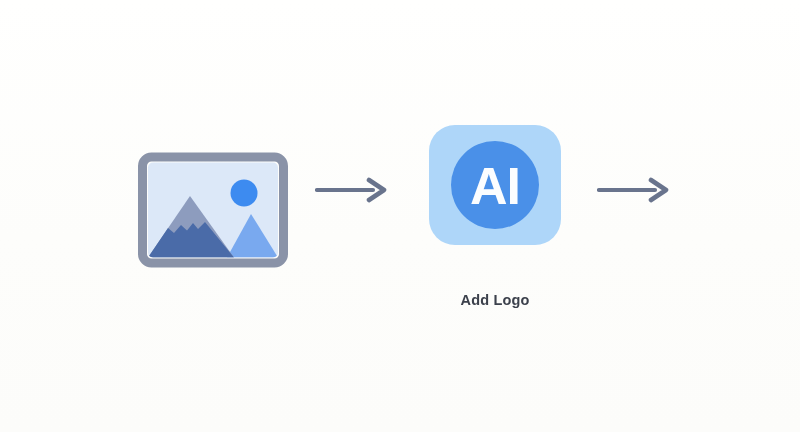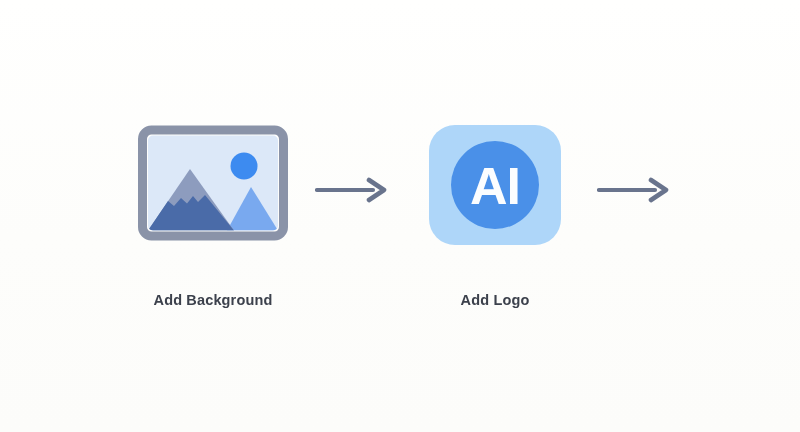--- a/index.html
+++ b/index.html
@@ -108,21 +108,20 @@
             <path d="M92 106.5 L116 63 L143 106.5 Z" fill="#79a9ef"></path>
 
             <path d="M13 106.5 L55 45 L99 106.5 Z" fill="#8d9cbe"></path>
 
             <path d="M13 106.5 L33 77 L39 82 L46 74 L52 79.5 L58 72 L63 78 L70 71 L99 106.5 Z" fill="#4a6ba8"></path>
           </g>
 
           <rect x="7.5" y="6" width="141" height="106" rx="9" ry="9" fill="none" stroke="#8a93a8" stroke-width="9"></rect>
         </svg>
       </div>
-      <div class="step-label">Add Background</div>
     </div>
 
     <div class="connector">
       <svg width="78" height="26" viewBox="0 0 78 26">
         <line x1="2" y1="13" x2="58" y2="13" stroke="#69748d" stroke-width="4.2" stroke-linecap="round"></line>
         <polyline points="54,3 69,13 54,23" fill="none" stroke="#69748d" stroke-width="4.6" stroke-linecap="round" stroke-linejoin="round"></polyline>
       </svg>
     </div>
 
     <div class="step">

